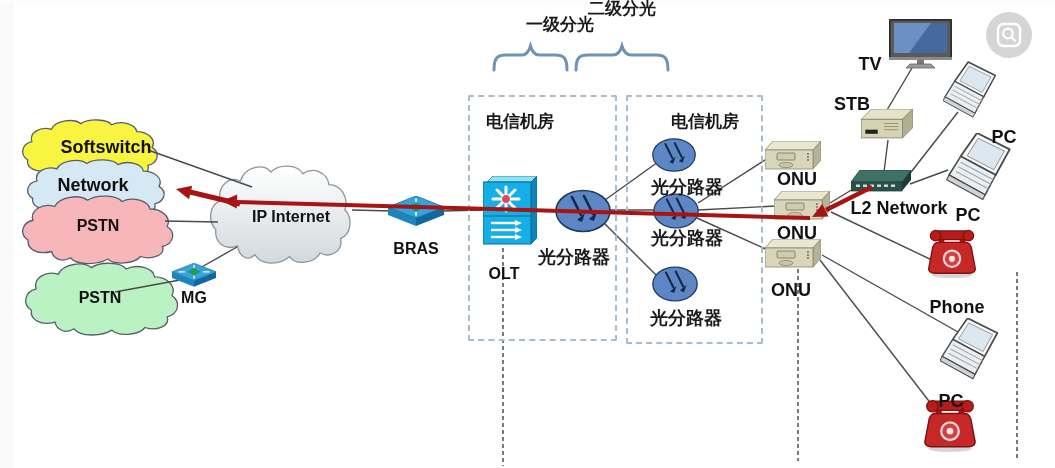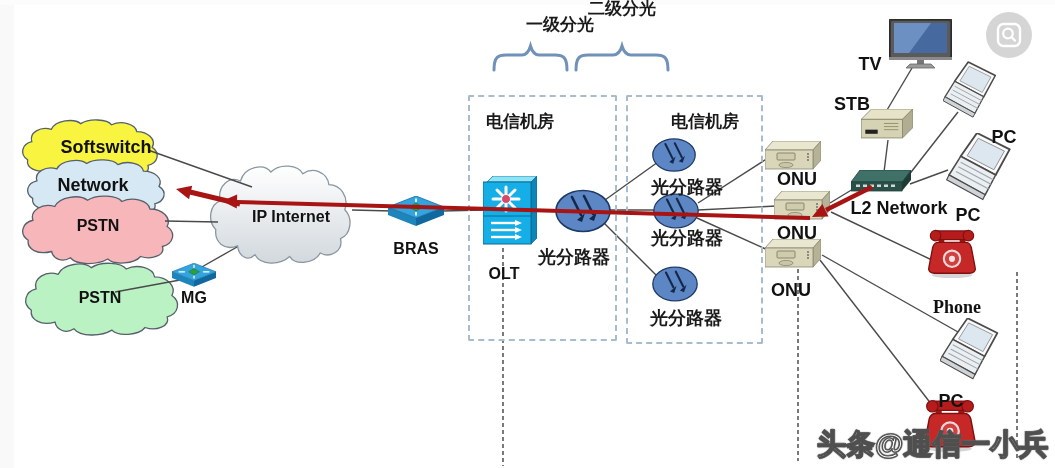--- a/index.html
+++ b/index.html
@@ -348,23 +348,22 @@
   <div class="lbl s15" style="left:797px;top:233px;">ONU</div>
   <div class="lbl s15" style="left:791px;top:290px;">ONU</div>
 
   <div class="lbl s15" style="left:852px;top:104px;">STB</div>
   <div class="lbl s15" style="left:870px;top:64px;">TV</div>
   <div class="lbl s15" style="left:899px;top:208px;">L2 Network</div>
 
   <div class="lbl s15" style="left:1004px;top:137px;">PC</div>
   <div class="lbl s15" style="left:968px;top:215px;">PC</div>
   <div class="lbl s15" style="left:951px;top:401px;">PC</div>
-  <div class="lbl s15" style="left:957px;top:307px;font-family:Liberation Serif, serif;">Phone</div>
-
-  <div class="watermark">头条@通信一小兵</div>
+  <div class="lbl s15" style="left:957px;top:307px;">Phone</div>
+
 
   <div class="badge">
     <svg width="26" height="26" viewBox="0 0 26 26">
       <rect x="2" y="2" width="22" height="22" rx="5.5" fill="none" stroke="#ffffff" stroke-width="2.4"></rect>
       <circle cx="12" cy="11.5" r="4.8" fill="none" stroke="#ffffff" stroke-width="2.2"></circle>
       <line x1="15.4" y1="15" x2="19" y2="18.6" stroke="#ffffff" stroke-width="2.2" stroke-linecap="round"></line>
     </svg>
   </div>
 </div>
 

